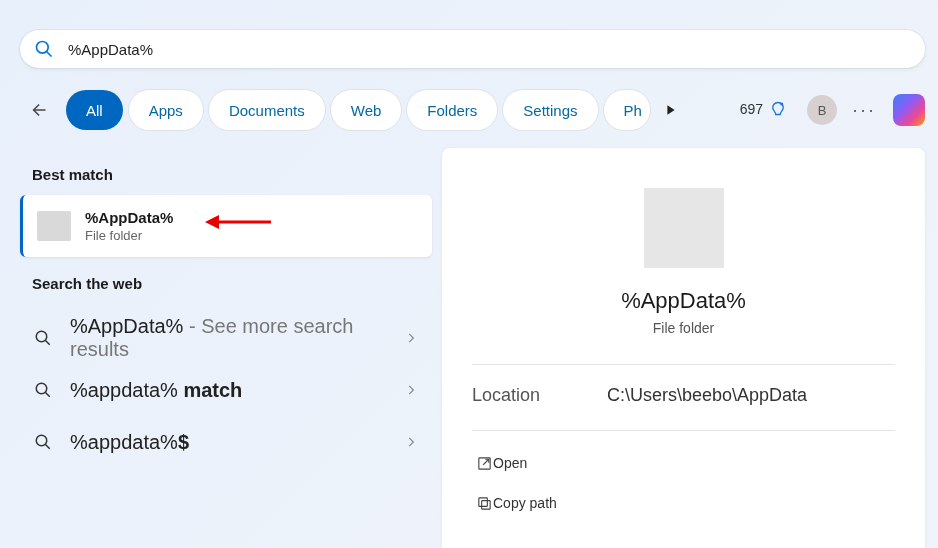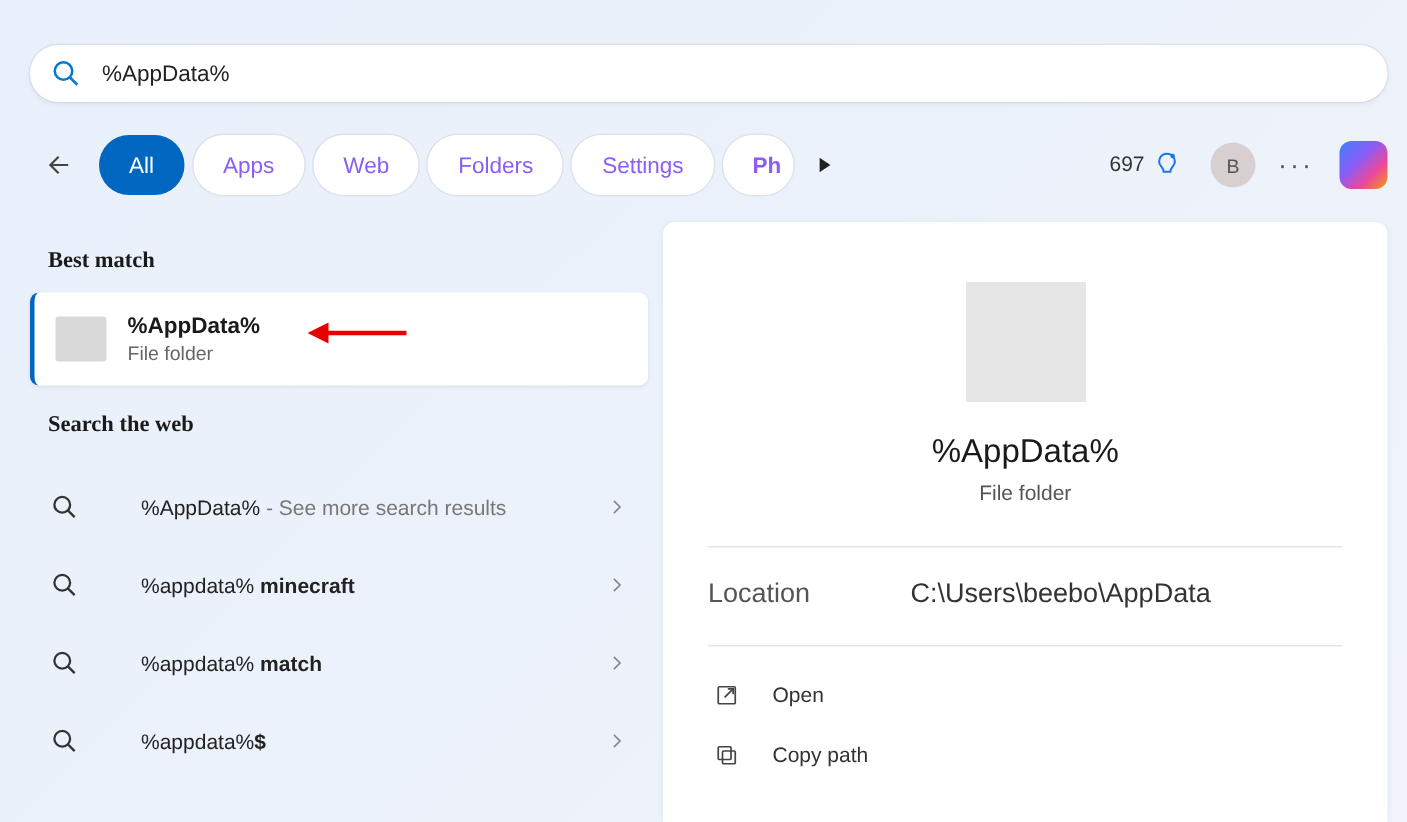--- a/index.html
+++ b/index.html
@@ -4,56 +4,56 @@
   <style>
     * { margin: 0; padding: 0; box-sizing: border-box; font-family: 'Segoe UI', sans-serif; }
     body { width: 938px; height: 548px; background: linear-gradient(135deg, #e8f0fb 0%, #f0f4fa 100%); overflow: hidden; }
     
     .search-box { position: absolute; top: 30px; left: 20px; width: 905px; height: 38px; background: #fff; border-radius: 19px; display: flex; align-items: center; padding: 0 14px; box-shadow: 0 0 0 1px rgba(0,0,0,0.05), 0 2px 4px rgba(0,0,0,0.05); }
     .search-box svg { flex-shrink: 0; }
     .search-input { border: none; outline: none; font-size: 15px; margin-left: 14px; flex: 1; color: #222; }
     
     .filter-row { position: absolute; top: 88px; left: 20px; width: 905px; height: 44px; display: flex; align-items: center; gap: 6px; }
     .back-btn { width: 40px; height: 40px; display: flex; align-items: center; justify-content: center; border-radius: 50%; cursor: pointer; }
-    .pill { height: 40px; padding: 0 20px; border-radius: 20px; background: #fff; box-shadow: 0 0 0 1px rgba(0,0,0,0.06); display: flex; align-items: center; font-size: 15px; color: #8b5cf6; cursor: pointer; }
+    .pill { height: 40px; padding: 0 20px; border-radius: 20px; background: #fff; box-shadow: 0 0 0 1px rgba(0,0,0,0.06); display: flex; align-items: center; font-size: 15px; color: #0369a1; cursor: pointer; }
     .pill.active { background: #0067c0; color: #fff; box-shadow: none; }
-    .pill.partial { padding-right: 8px; overflow: hidden; font-weight: bold; }
+    .pill.partial { padding-right: 8px; overflow: hidden; }
     .spacer { flex: 1; }
     .nav-arrow { width: 30px; height: 40px; display: flex; align-items: center; justify-content: center; cursor: pointer; }
     .points { display: flex; align-items: flex-start; gap: 6px; font-size: 14px; color: #333; cursor: pointer; padding: 0 8px; }
     .avatar { width: 30px; height: 30px; border-radius: 50%; background: #d8d0d0; display: flex; align-items: center; justify-content: center; font-size: 13px; color: #555; cursor: pointer; margin: 0 6px; }
     .more-btn { width: 30px; height: 30px; display: flex; align-items: center; justify-content: center; cursor: pointer; font-size: 18px; color: #555; letter-spacing: 2px; }
     .copilot { width: 32px; height: 32px; border-radius: 8px; background: linear-gradient(135deg, #3b82f6 0%, #8b5cf6 40%, #ec4899 70%, #f59e0b 100%); cursor: pointer; margin-left: 8px; }
     
     .left-col { position: absolute; top: 148px; left: 20px; width: 412px; }
-    .section-title { font-size: 15px; font-weight: 600; color: #1a1a1a; padding: 18px 12px 12px; font-family: Liberation Serif, serif; }
+    .section-title { font-size: 15px; font-weight: 600; color: #1a1a1a; padding: 18px 12px 12px; }
     
     .result-card { background: #fff; border-radius: 6px; box-shadow: 0 1px 3px rgba(0,0,0,0.08); padding: 14px 14px; display: flex; align-items: center; gap: 14px; position: relative; cursor: pointer; border-left: 3px solid #0067c0; }
     .folder-thumb { width: 34px; height: 30px; background: #d9d9d9; border-radius: 2px; }
     .result-title { font-size: 15px; font-weight: 600; color: #1a1a1a; }
     .result-sub { font-size: 13px; color: #666; margin-top: 2px; }
     .red-arrow { position: absolute; left: 180px; top: 12px; }
     
     .web-list { margin-top: 8px; }
     .web-item { height: 52px; display: flex; align-items: center; padding: 0 14px; gap: 18px; cursor: pointer; border-radius: 4px; }
-    .web-text { flex: 1; font-size: 14px; color: #222; margin-left: 24px; }
+    .web-text { flex: 1; font-size: 20px; color: #222; }
     .web-text .bold { font-weight: 600; }
     .web-text .gray { color: #777; }
     .chev { color: #888; }
     
     .right-col { position: absolute; top: 148px; left: 442px; width: 483px; background: #fff; border-radius: 8px 8px 0 0; box-shadow: 0 1px 4px rgba(0,0,0,0.06); padding: 40px 30px 20px; height: 400px; }
     .preview-icon { width: 80px; height: 80px; background: #e6e6e6; margin: 0 auto 20px; }
     .preview-title { text-align: center; font-size: 22px; font-weight: 400; color: #1a1a1a; }
     .preview-sub { text-align: center; font-size: 14px; color: #555; margin-top: 6px; }
     .divider { height: 1px; background: #e5e5e5; margin: 28px 0 20px; }
     .meta-row { display: flex; font-size: 18px; color: #555; }
     .meta-label { width: 135px; }
     .meta-value { color: #333; }
     .actions { margin-top: 32px; }
-    .action-item { display: flex; align-items: center; gap: 22px; height: 40px; font-size: 14px; color: #333; cursor: pointer; border-radius: 4px; padding: 0 4px; }
+    .action-item { display: flex; align-items: center; gap: 0; height: 40px; font-size: 14px; color: #333; cursor: pointer; border-radius: 4px; padding: 0 4px; }
   </style>
 </head>
 <body>
 
 <div class="search-box">
   <svg width="20" height="20" viewBox="0 0 24 24" fill="none" stroke="#0078d4" stroke-width="2">
       <circle cx="10" cy="10" r="7"></circle>
       <line x1="21" y1="21" x2="15" y2="15"></line>
     </svg>
   <input class="search-input" value="%AppData%" style="">
@@ -61,20 +61,21 @@
 
 <div class="filter-row">
   <div class="back-btn">
     <svg width="22" height="22" viewBox="0 0 24 24" fill="none" stroke="#444" stroke-width="1.6">
         <path d="M18 12H5"></path>
         <path d="M11 6l-6 6 6 6"></path>
       </svg>
   </div>
   <div class="pill active">All</div>
   <div class="pill">Apps</div>
+  <div class="pill">Documents</div>
   <div class="pill">Web</div>
   <div class="pill">Folders</div>
   <div class="pill">Settings</div>
   <div class="pill partial">Ph</div>
   <div class="nav-arrow">
     <svg width="12" height="12" viewBox="0 0 10 10">
         <path d="M2 1 L8 5 L2 9 Z" fill="#222"></path>
       </svg>
   </div>
   <div class="spacer"></div>
@@ -105,30 +106,20 @@
   </div>
 
   <div class="section-title">Search the web</div>
   <div class="web-list" id="web-list">
       <div class="web-item">
     <svg width="18" height="18" viewBox="0 0 24 24" fill="none" stroke="#333" stroke-width="2">
           <circle cx="10" cy="10" r="7"></circle>
           <line x1="21" y1="21" x2="15" y2="15"></line>
         </svg>
     <div class="web-text"><span>%AppData%</span><span class="bold"></span><span class="gray"> - See more search results</span></div>
-    <svg class="chev" width="14" height="14" viewBox="0 0 24 24" fill="none" stroke="currentColor" stroke-width="2">
-          <path d="M9 5l7 7-7 7"></path>
-        </svg>
-  </div>
-      <div class="web-item">
-    <svg width="18" height="18" viewBox="0 0 24 24" fill="none" stroke="#333" stroke-width="2">
-          <circle cx="10" cy="10" r="7"></circle>
-          <line x1="21" y1="21" x2="15" y2="15"></line>
-        </svg>
-    <div class="web-text"><span>%appdata% </span><span class="bold">minecraft</span><span class=""></span></div>
     <svg class="chev" width="14" height="14" viewBox="0 0 24 24" fill="none" stroke="currentColor" stroke-width="2">
           <path d="M9 5l7 7-7 7"></path>
         </svg>
   </div>
       <div class="web-item">
     <svg width="18" height="18" viewBox="0 0 24 24" fill="none" stroke="#333" stroke-width="2">
           <circle cx="10" cy="10" r="7"></circle>
           <line x1="21" y1="21" x2="15" y2="15"></line>
         </svg>
     <div class="web-text"><span>%appdata% </span><span class="bold">match</span><span class=""></span></div>

